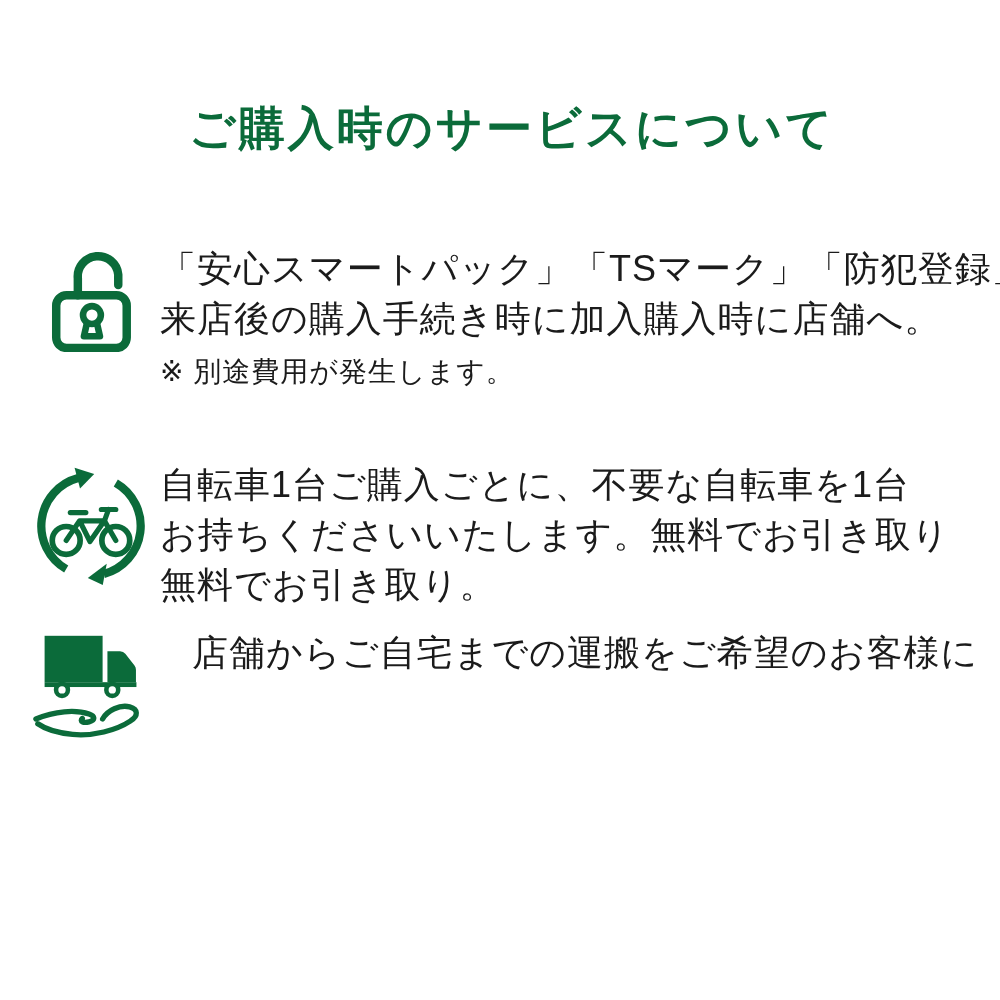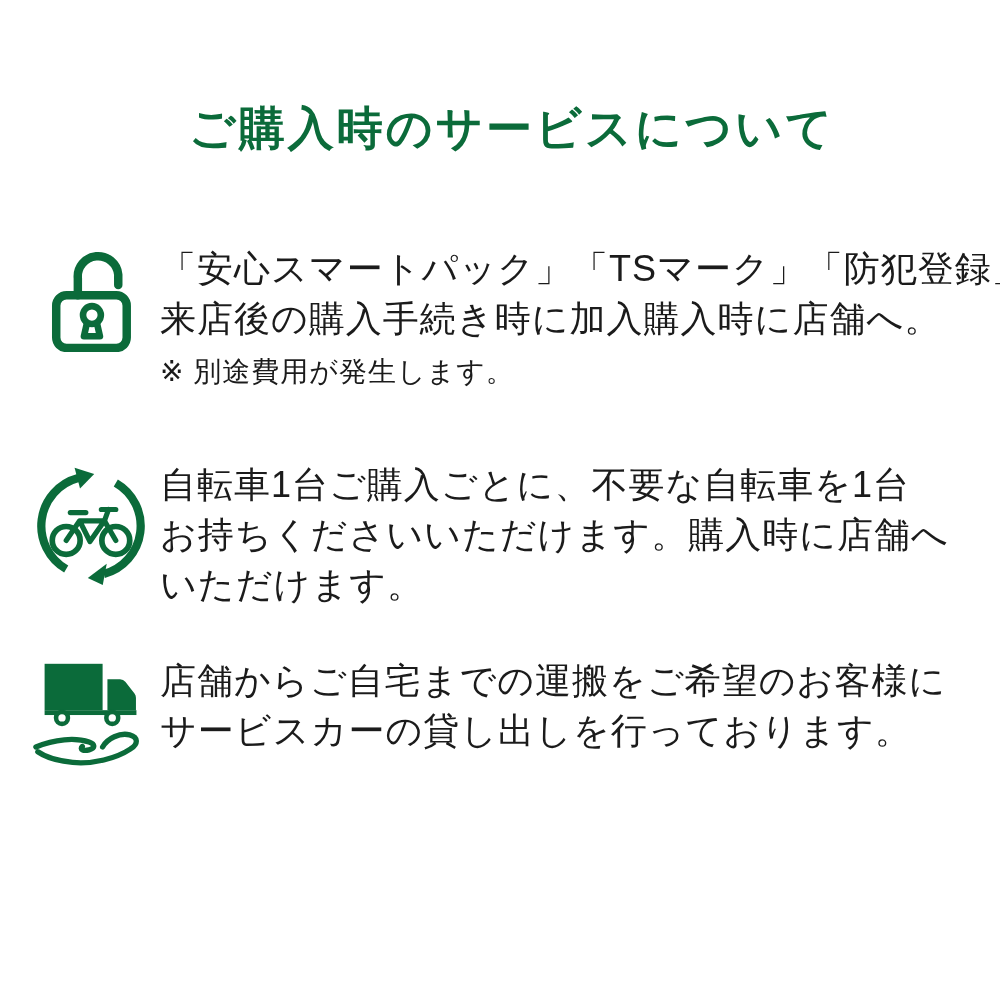--- a/index.html
+++ b/index.html
@@ -34,21 +34,21 @@
     padding-left:24px;
   }
   .service-row{
     position:absolute;
     left:22px;
     display:flex;
     align-items:flex-start;
   }
   .row-1{top:244px;}
   .row-2{top:428px;margin-top:32px;}
-  .row-3{top:656px;}
+  .row-3{top:628px;gap:32px;}
   .icon-col{
     width:138px;
     min-width:138px;
     display:flex;
     justify-content:center;
   }
   .icon{color:var(--green);display:block;}
   .icon-lock{margin-top:4px;}
   .icon-bike{margin-top:4px;}
   .icon-truck{margin-top:2px;}
@@ -102,38 +102,37 @@
         <polygon points="56.9,110.4 75.2,96.6 71.4,117" fill="currentColor" stroke="none"></polygon>
         <circle cx="36" cy="74" r="13.5" stroke-width="5.5"></circle>
         <circle cx="84" cy="74" r="13.5" stroke-width="5.5"></circle>
         <path d="M36,74 L49,55 H73 L84,74 M49,55 L59,75 M73,55 L59,75" stroke-width="5" stroke-linecap="round" stroke-linejoin="round"></path>
         <path d="M40,47 H55" stroke-width="5" stroke-linecap="round"></path>
         <path d="M73,55 L77,44 M70,44 H84" stroke-width="5" stroke-linecap="round"></path>
       </svg>
     </div>
     <div class="text-col">
       <div class="line"><span class="b">自転車1台ご購入ごとに、不要な自転車を1台</span></div>
-      <div class="line"><span class="b">お持ちください</span><span>いただけます。購入時に店舗へ</span></div>
-      <div class="line"><span>いただけます。</span></div>
+      <div class="line"><span class="b">お持ちください</span><span>いたします。無料でお引き取り</span></div>
+      <div class="line"><span>無料でお引き取り。</span></div>
     </div>
   </div>
 
   <div class="service-row row-3">
     <div class="icon-col">
       <svg class="icon icon-truck" width="116" height="116" viewBox="0 0 120 120" fill="none" stroke="currentColor" xmlns="http://www.w3.org/2000/svg">
         <rect x="12" y="6" width="60" height="48" fill="currentColor" stroke="none"></rect>
         <path d="M77,22 h13 q3.5,0 5.5,2.6 l9.5,12 q1.5,1.9 1.5,4.4 V54 H77 Z" fill="currentColor" stroke="none"></path>
         <rect x="12" y="54" width="95" height="5" fill="currentColor" stroke="none"></rect>
         <circle cx="30" cy="62" r="8.5" fill="currentColor" stroke="none"></circle>
         <circle cx="30" cy="62" r="3.8" fill="#ffffff" stroke="none"></circle>
         <circle cx="82" cy="62" r="8.5" fill="currentColor" stroke="none"></circle>
         <circle cx="82" cy="62" r="3.8" fill="#ffffff" stroke="none"></circle>
         <path d="M3,92 C22,84 44,82 58,87 C64,89 65,93 58,95 C52,96.6 48,94.5 51,91.5" stroke-width="5.5" stroke-linecap="round"></path>
         <path d="M72,92 C77,83 90,77 100,79.5 C109,82 109,89 101,94 C86,104 62,110 41,108 C26,106.5 12,102 5,97" stroke-width="5.5" stroke-linecap="round"></path>
       </svg>
     </div>
     <div class="text-col">
       <div class="line"><span>店舗からご自宅までの運搬をご希望のお客様に</span></div>
-      <div class="line"><span class="b">サービスカーの貸し出し</span><span>を行っております。</span></div>
     </div>
   </div>
 
 </div>
 
 </body></html>

